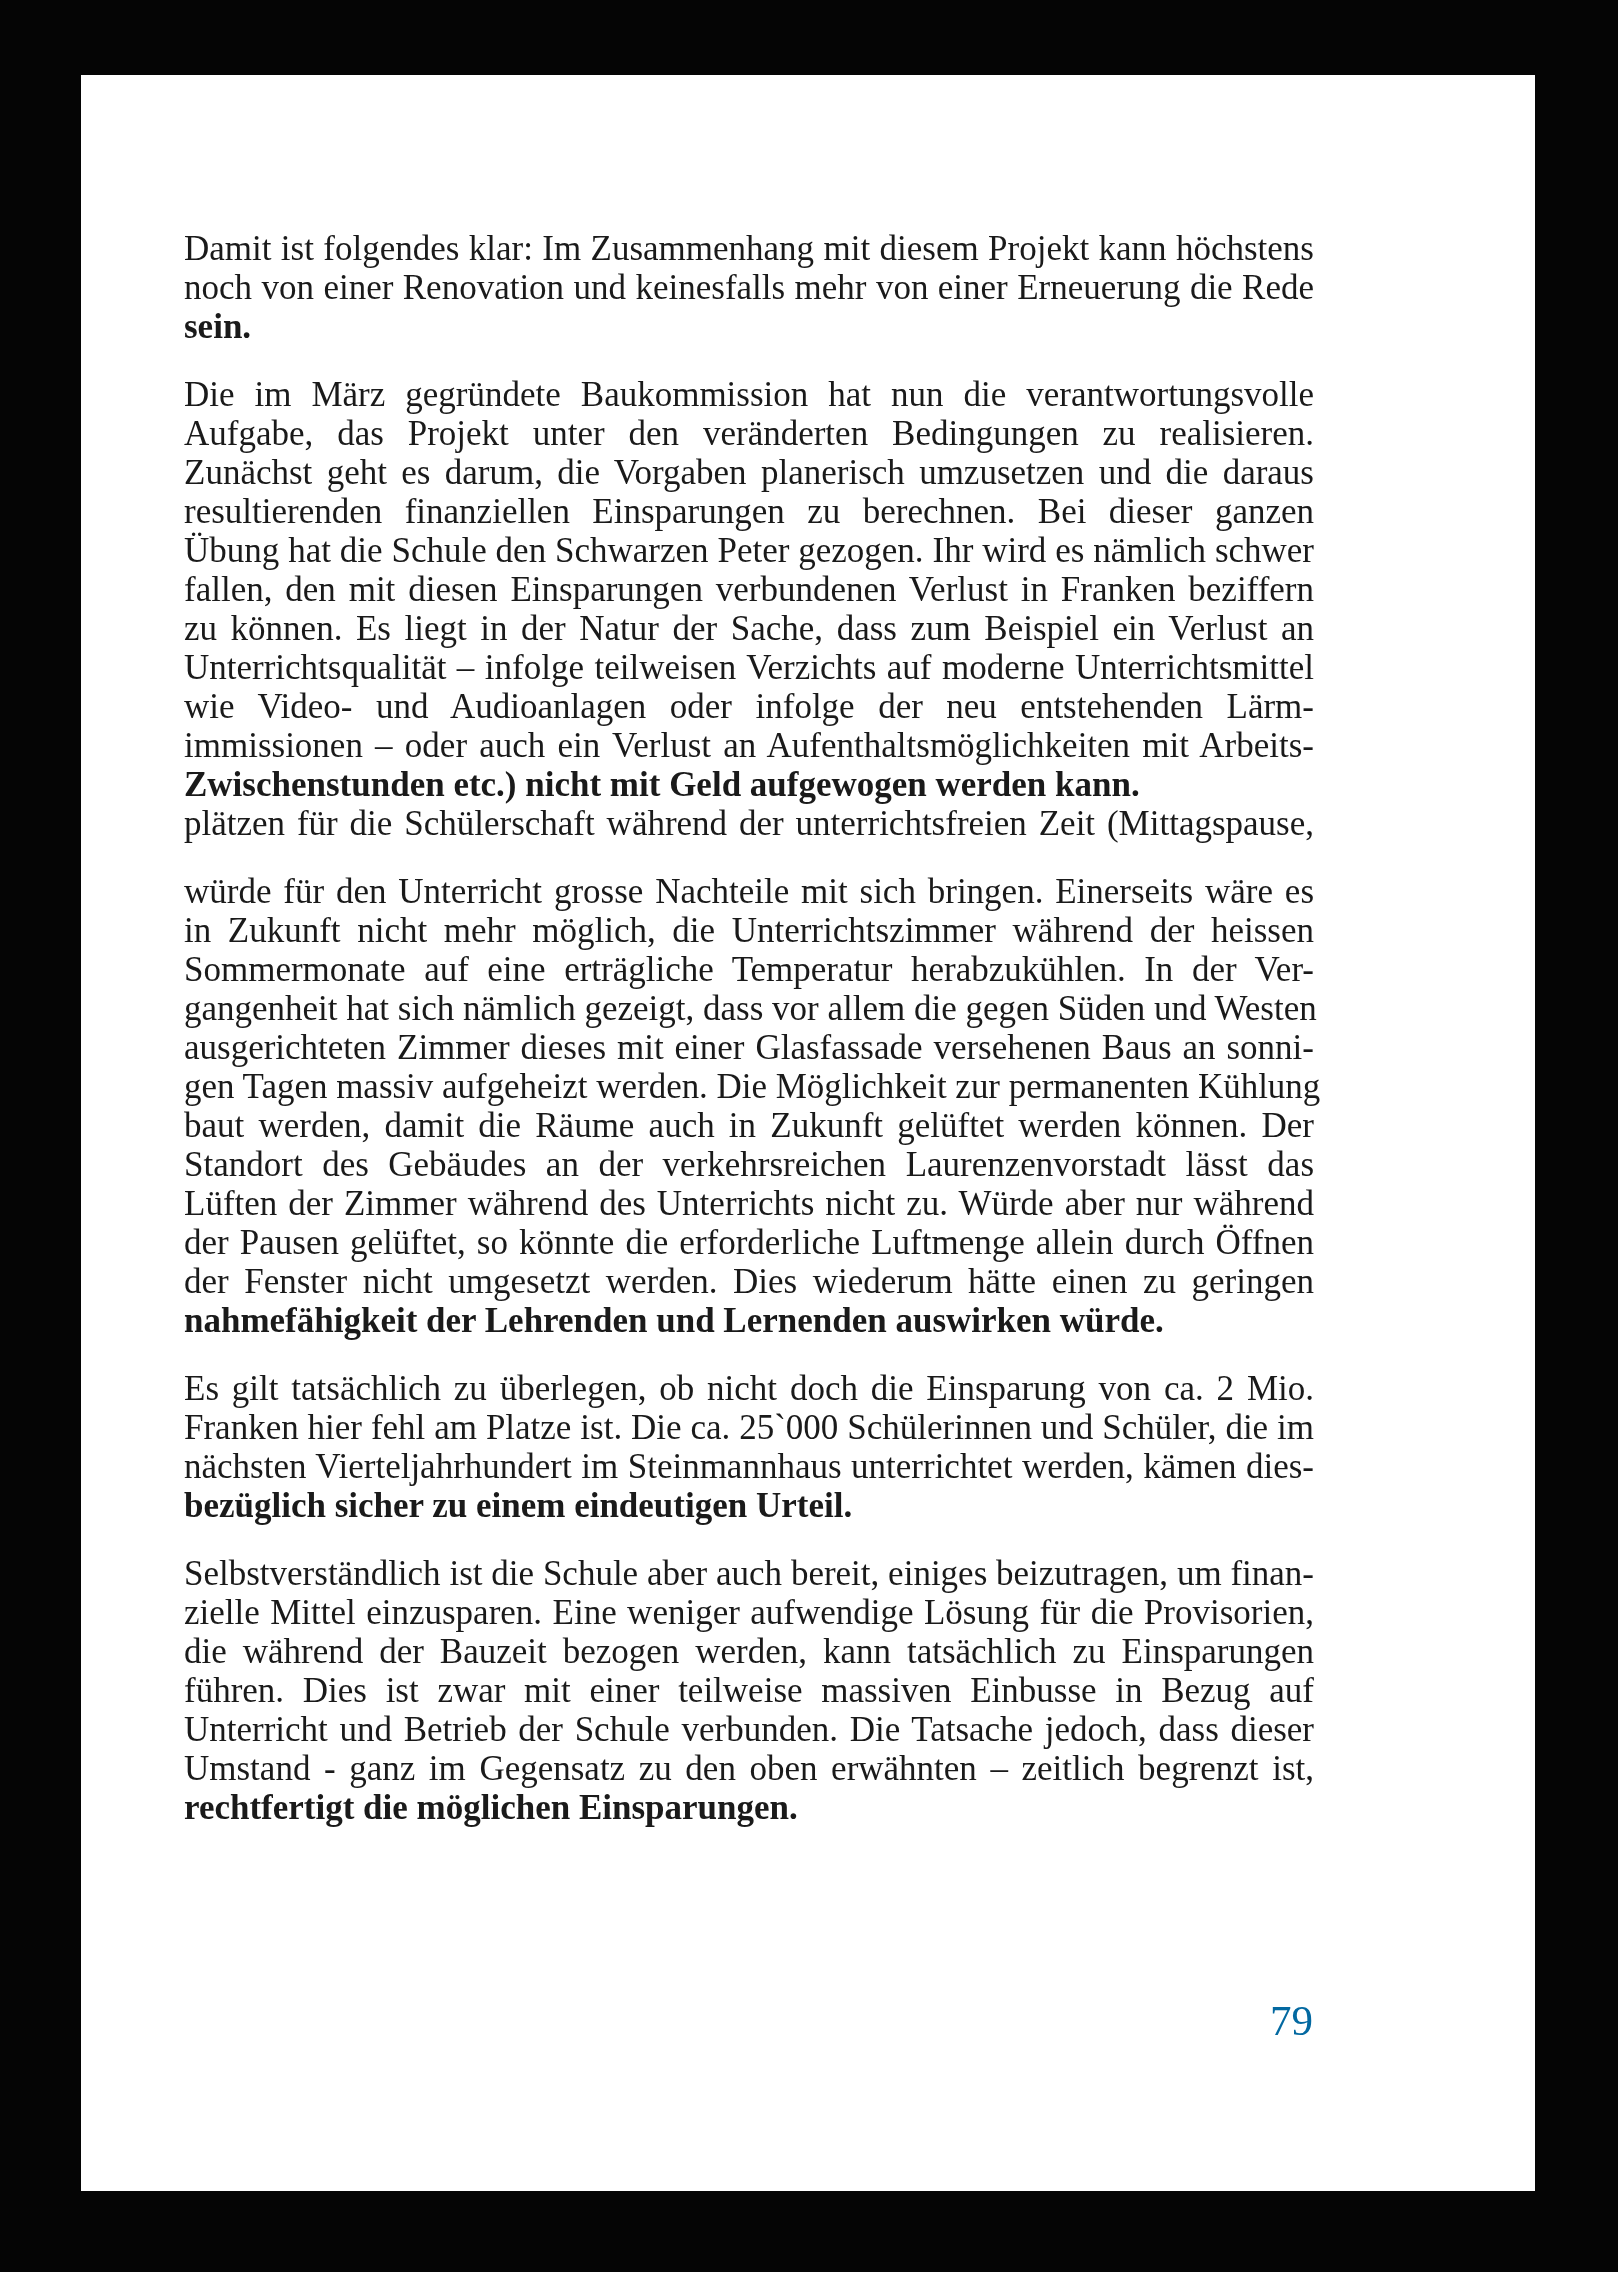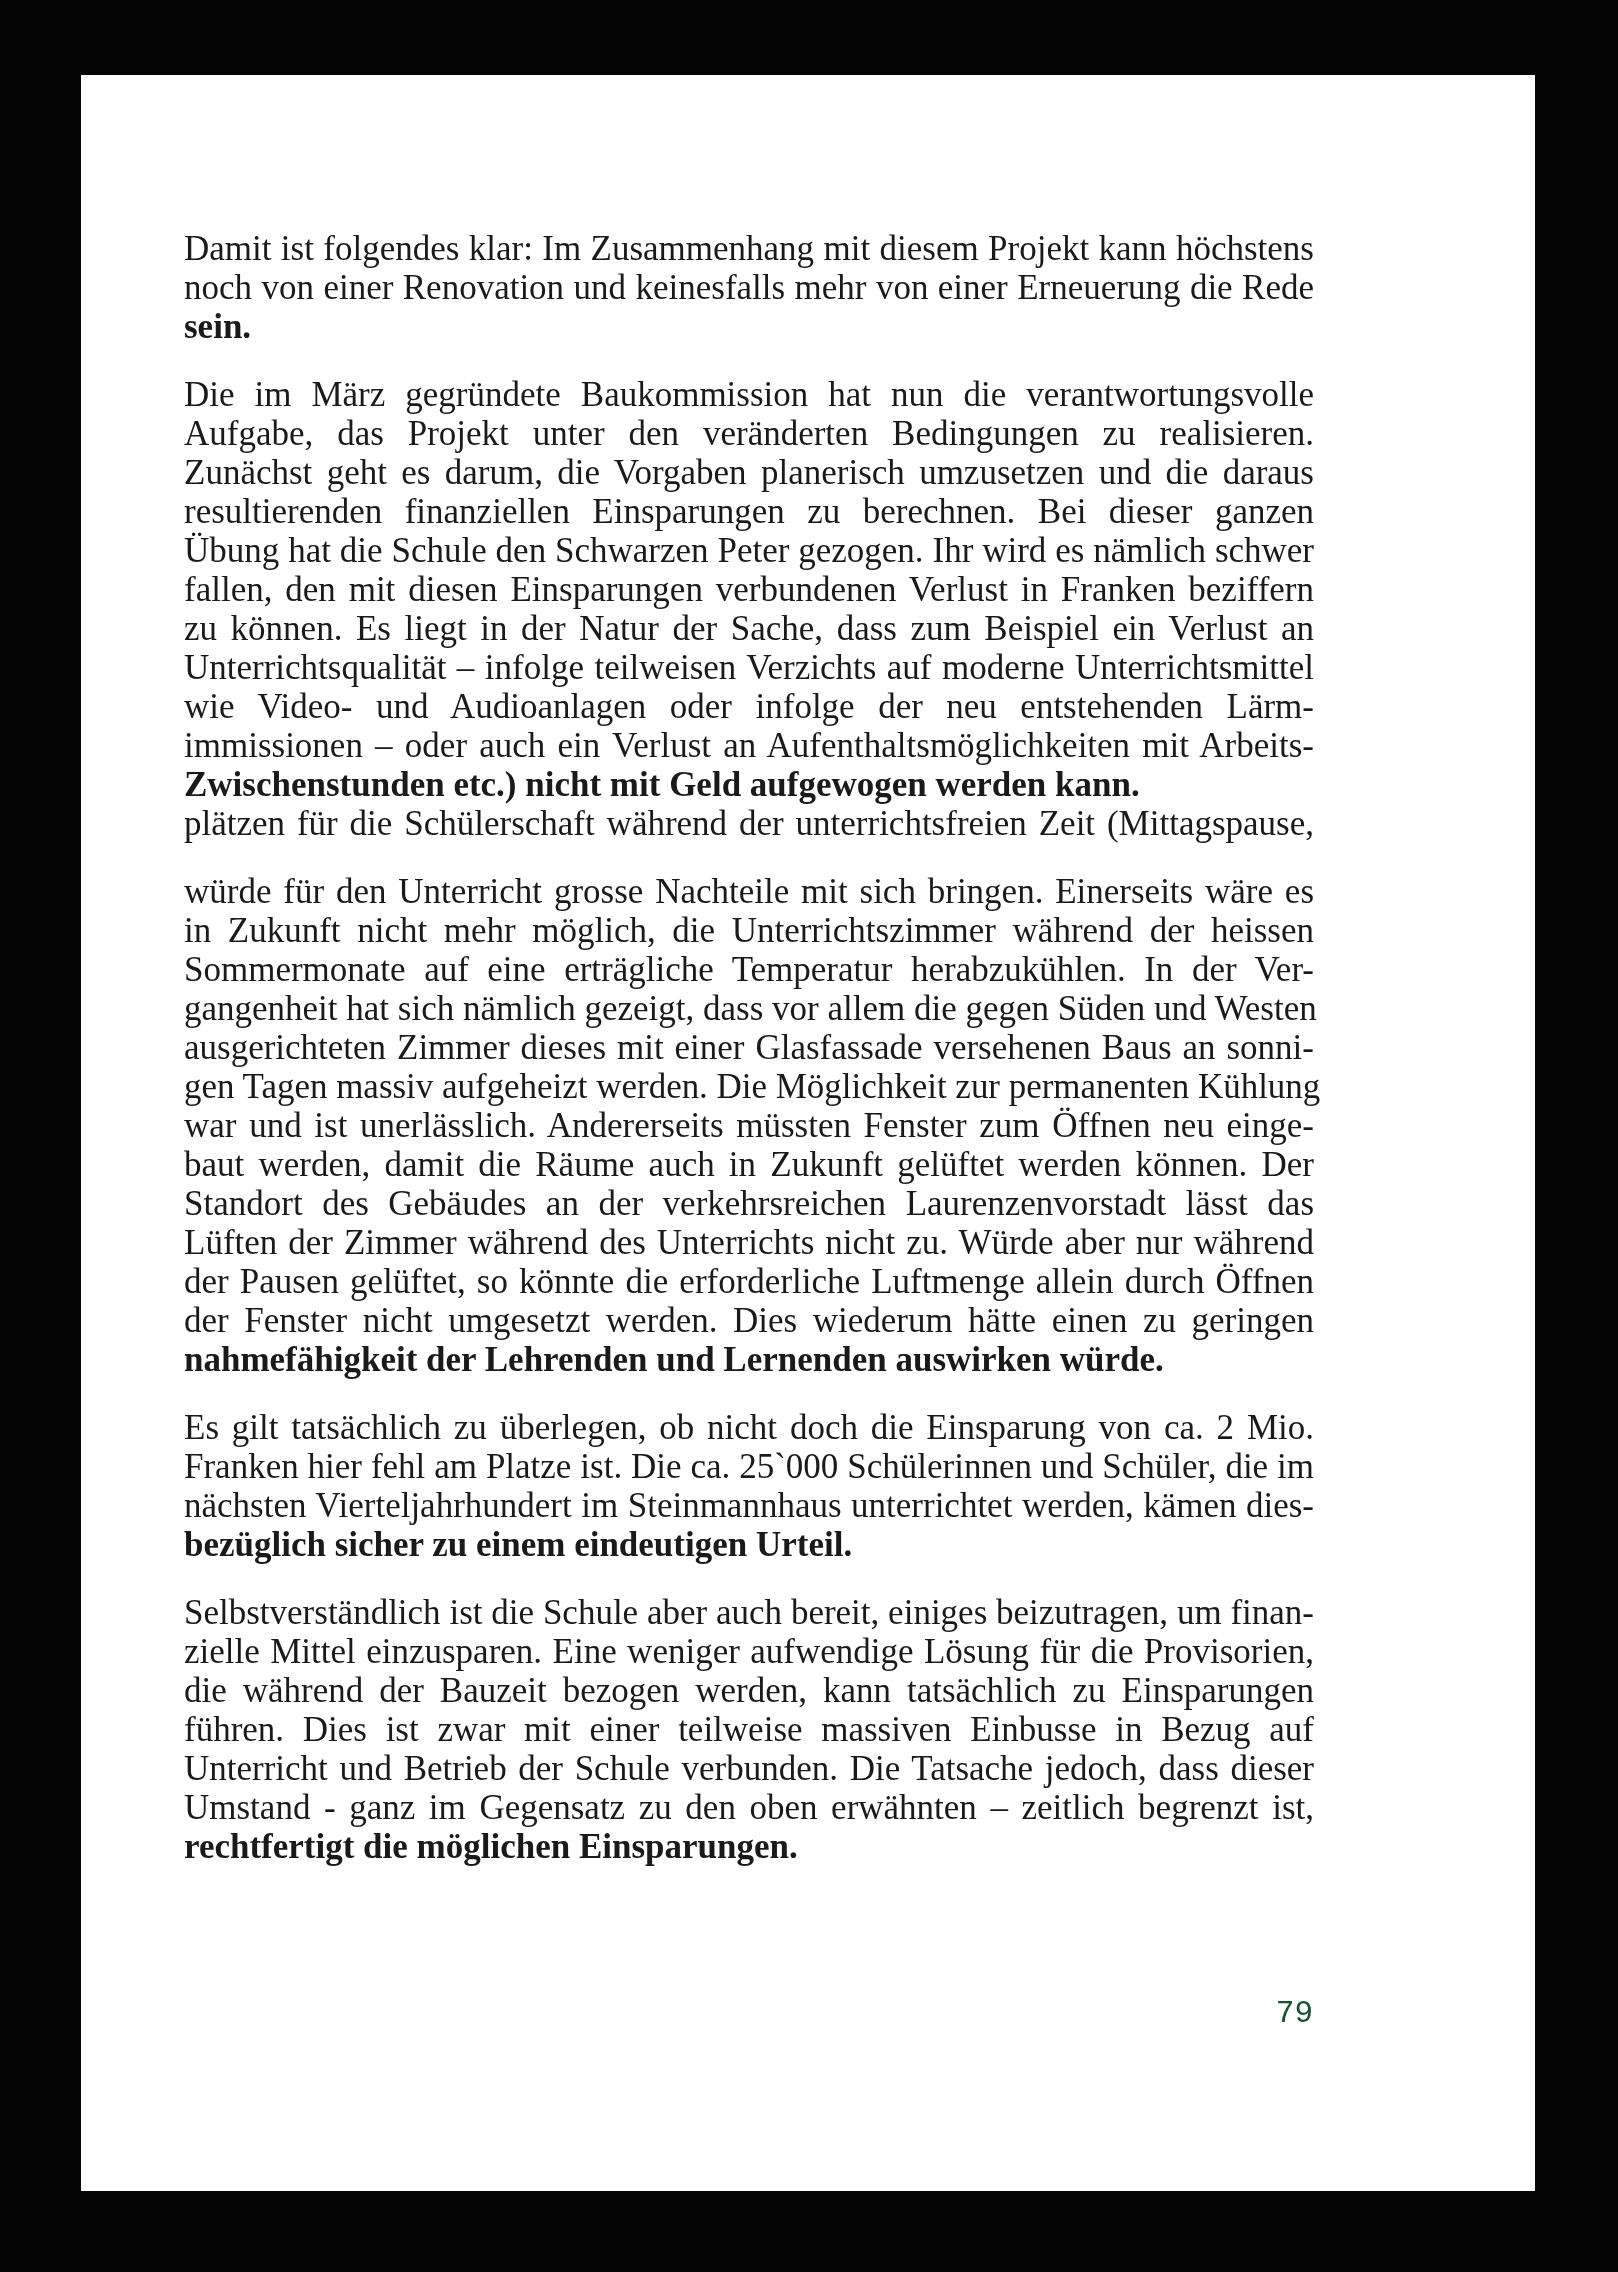--- a/index.html
+++ b/index.html
@@ -43,23 +43,23 @@
     overflow: visible;
   }
   .line.last {
     text-align-last: left;
     font-weight: bold;
   }
   .page-number {
     position: absolute;
     right: 222px;
     top: 1921px;
-    font-family: Liberation Mono, monospace;
-    font-size: 31px;
-    color: #14532d;
+    font-family: Liberation Serif, serif;
+    font-size: 43px;
+    color: #0369a1;
   }
 </style>
 </head>
 <body>
 
 <div class="page">
   <div class="text-block">
 
     <p class="para">
       <span class="line">Damit ist folgendes klar: Im Zusammenhang mit diesem Projekt kann höchstens</span>
@@ -82,21 +82,20 @@
       <span class="line">plätzen für die Schülerschaft während der unterrichtsfreien Zeit (Mittagspause,</span>
     </p>
 
     <p class="para">
       <span class="line">würde für den Unterricht grosse Nachteile mit sich bringen. Einerseits wäre es</span>
       <span class="line">in Zukunft nicht mehr möglich, die Unterrichtszimmer während der heissen</span>
       <span class="line">Sommermonate auf eine erträgliche Temperatur herabzukühlen. In der Ver-</span>
       <span class="line">gangenheit hat sich nämlich gezeigt, dass vor allem die gegen Süden und Westen</span>
       <span class="line">ausgerichteten Zimmer dieses mit einer Glasfassade versehenen Baus an sonni-</span>
       <span class="line" style="transform-origin: left top; transform: scaleX(0.998547); width: 1131px; text-align-last: justify;">gen Tagen massiv aufgeheizt werden. Die Möglichkeit zur permanenten Kühlung</span>
-      <span class="line">war und ist unerlässlich. Andererseits müssten Fenster zum Öffnen neu einge-</span>
       <span class="line">baut werden, damit die Räume auch in Zukunft gelüftet werden können. Der</span>
       <span class="line">Standort des Gebäudes an der verkehrsreichen Laurenzenvorstadt lässt das</span>
       <span class="line">Lüften der Zimmer während des Unterrichts nicht zu. Würde aber nur während</span>
       <span class="line">der Pausen gelüftet, so könnte die erforderliche Luftmenge allein durch Öffnen</span>
       <span class="line">der Fenster nicht umgesetzt werden. Dies wiederum hätte einen zu geringen</span>
       <span class="line last">nahmefähigkeit der Lehrenden und Lernenden auswirken würde.</span>
     </p>
 
     <p class="para">
       <span class="line">Es gilt tatsächlich zu überlegen, ob nicht doch die Einsparung von ca. 2 Mio.</span>

